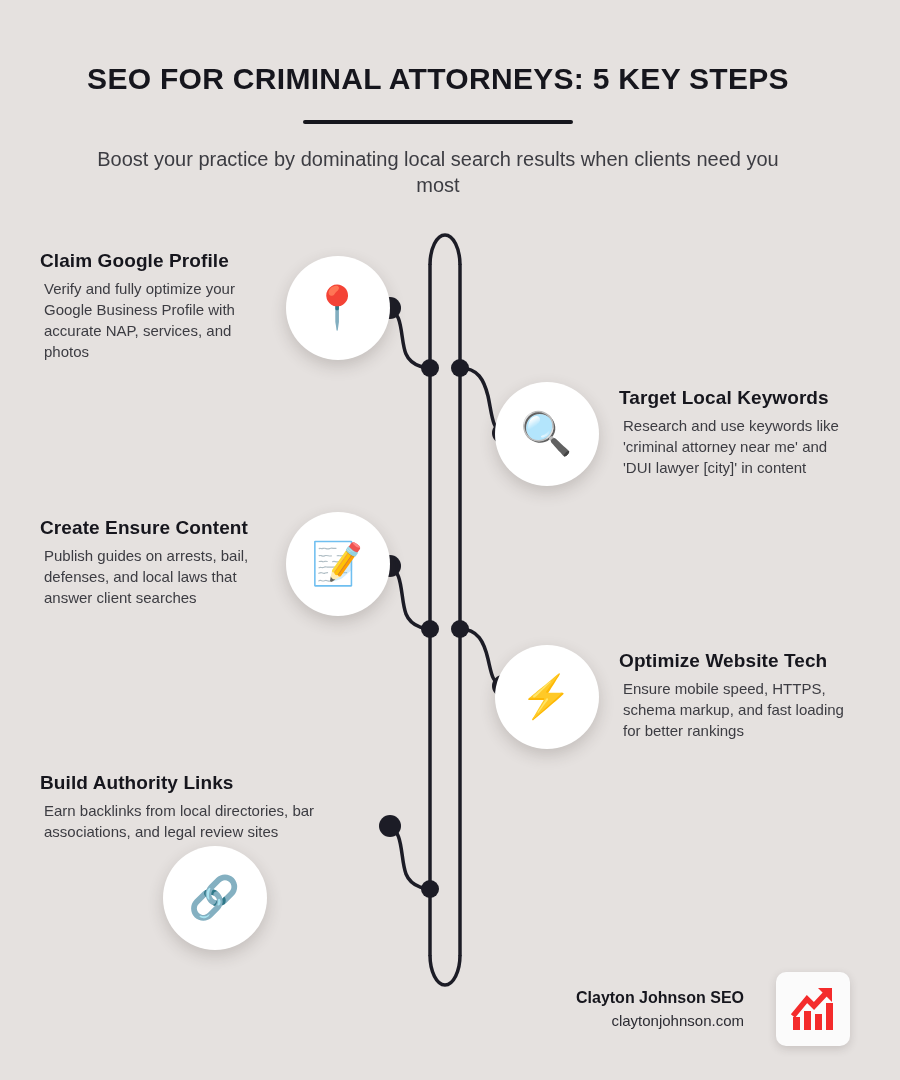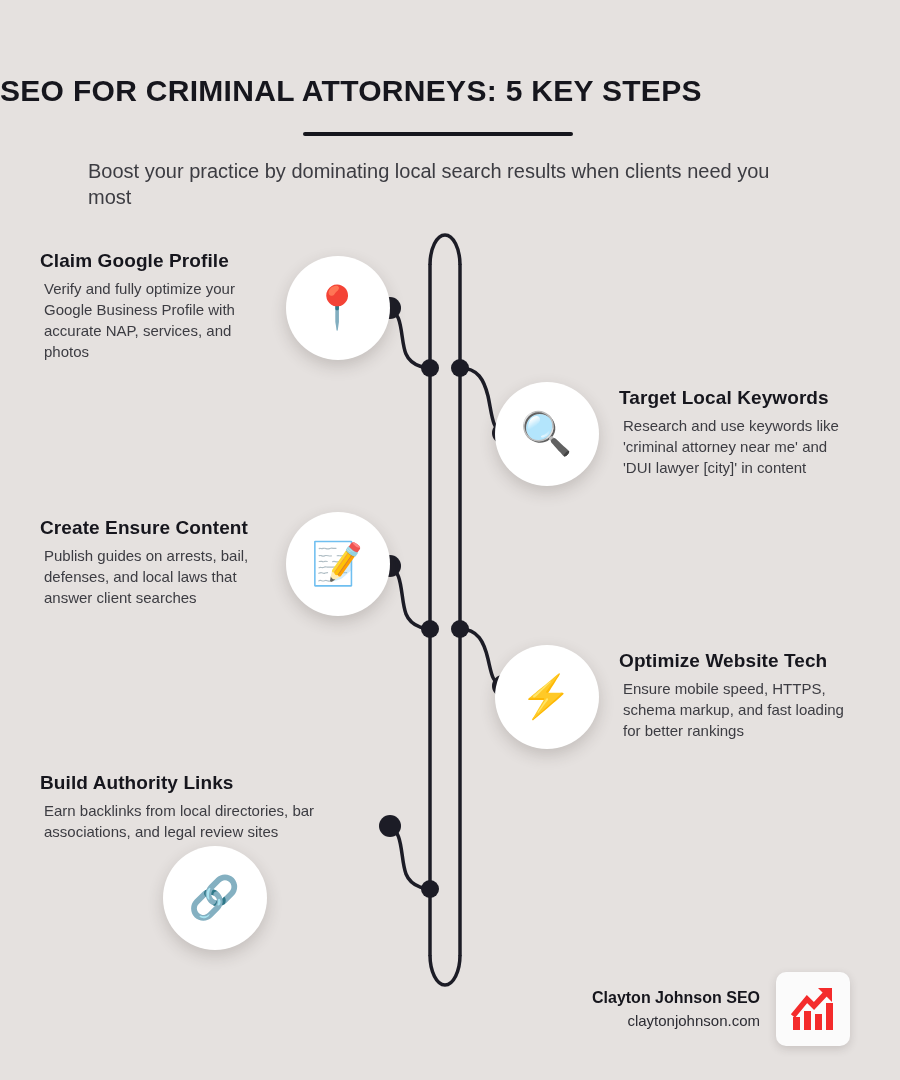--- a/index.html
+++ b/index.html
@@ -16,22 +16,23 @@
   }
   .infographic {
     position: relative;
     width: 900px;
     height: 1080px;
   }
 
   
   .header {
     position: absolute;
-    top: 12px; left: 0;
+    top: 0; left: 0;
     width: 876px;
+    text-align: center;
   }
   .title {
     margin: 0;
     padding-top: 62px;
     font-size: 30px;
     font-weight: 800;
     letter-spacing: 0.3px;
     color: #16161d;
     font-family: "Liberation Sans", sans-serif;
     text-transform: uppercase;
@@ -123,21 +124,21 @@
     position: absolute;
     left: 520px;
     top: 972px;
     width: 330px;
     display: flex;
     align-items: center;
     justify-content: flex-end;
   }
   .footer-text {
     text-align: right;
-    padding-right: 16px;
+    padding-right: 32px;
   }
   .brand-name {
     font-size: 16px;
     font-weight: 800;
     color: #16161d;
     margin: 0 0 5px 0;
   }
   .brand-url {
     font-size: 15px;
     color: #2c2c33;

